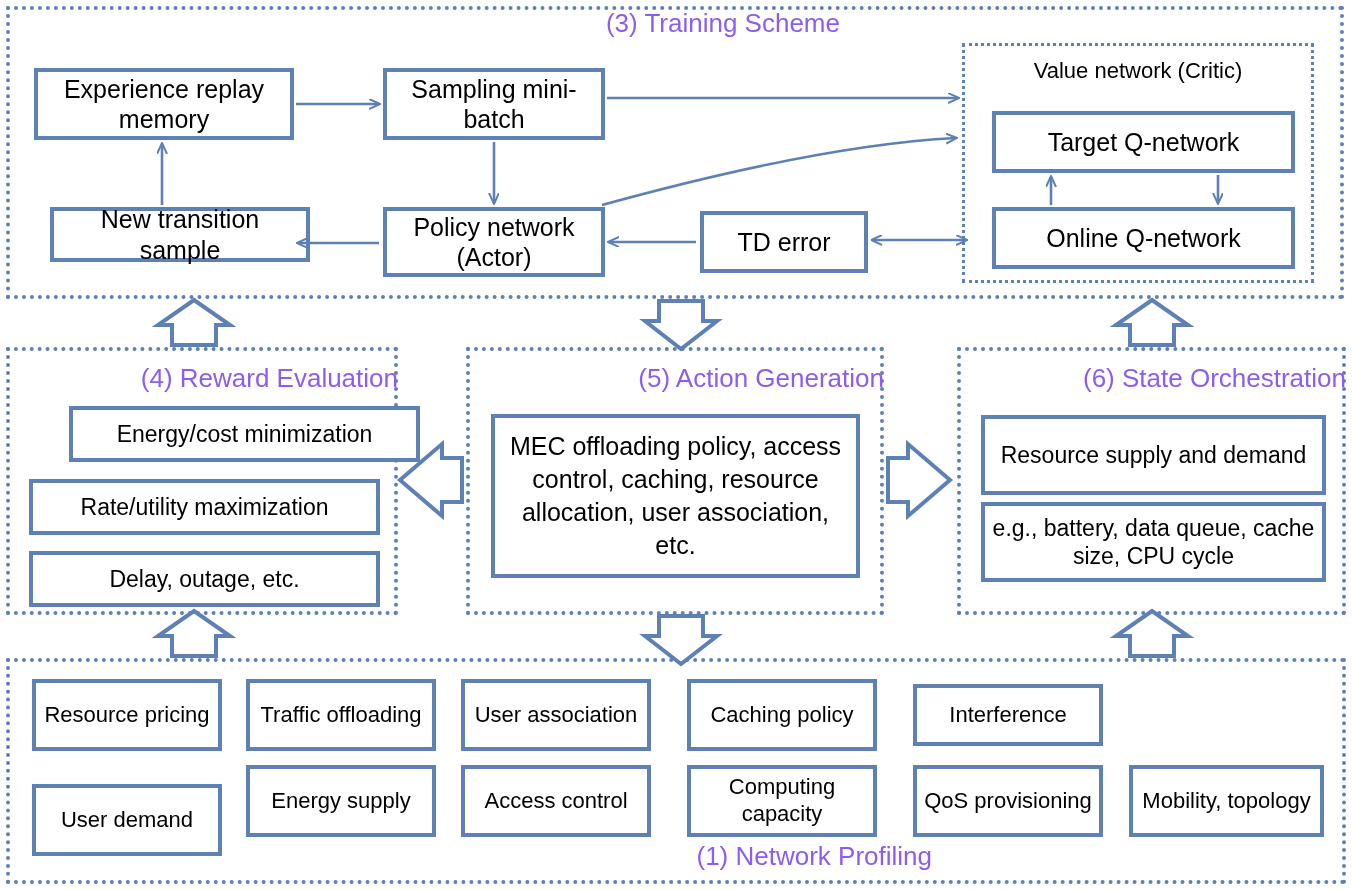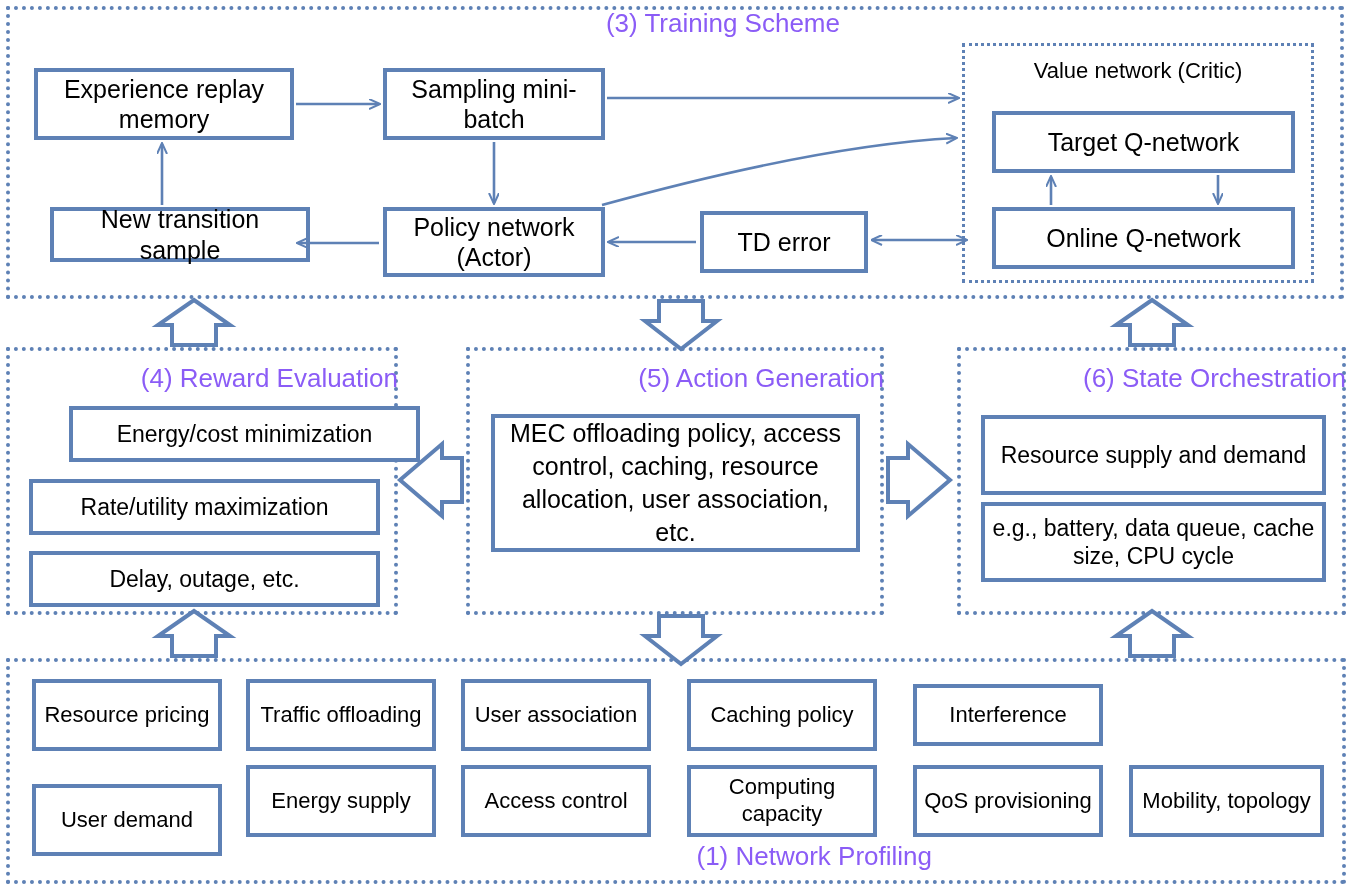--- a/index.html
+++ b/index.html
@@ -94,21 +94,21 @@
   <div class="box small" style="left:29px;top:406px;width:351px;height:56px;margin-left:40px;">Energy/cost minimization</div>
 
   <div class="box small" style="left:29px;top:479px;width:351px;height:56px;">Rate/utility maximization</div>
 
   <div class="box small" style="left:29px;top:551px;width:351px;height:56px;">Delay, outage, etc.</div>
 
   <div class="panel" style="left:466px;top:347px;width:418px;height:268px;"></div>
 
   <div class="sec-title" style="left:466px;top:363px;width:418px;">(5) Action Generation</div>
 
-  <div class="box" style="left:491px;top:414px;width:369px;height:138px;line-height:1.32;">MEC offloading policy, access control, caching, resource allocation, user association, etc.</div>
+  <div class="box" style="left:491px;top:414px;width:369px;height:164px;line-height:1.32;">MEC offloading policy, access control, caching, resource allocation, user association, etc.</div>
 
   <div class="panel" style="left:957px;top:347px;width:389px;height:268px;"></div>
 
   <div class="sec-title" style="left:957px;top:363px;width:389px;">(6) State Orchestration</div>
 
   <div class="box small" style="left:981px;top:415px;width:345px;height:80px;">Resource supply and demand</div>
 
   <div class="box small" style="left:981px;top:502px;width:345px;height:80px;">e.g., battery, data queue, cache size, CPU cycle</div>
 
   <div class="panel" style="left:6px;top:658px;width:1340px;height:226px;"></div>

